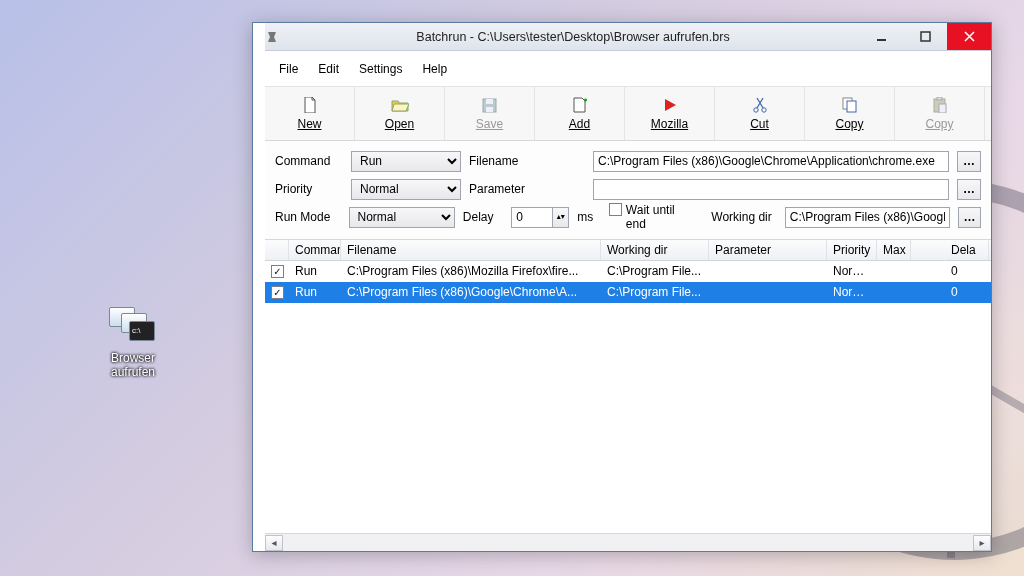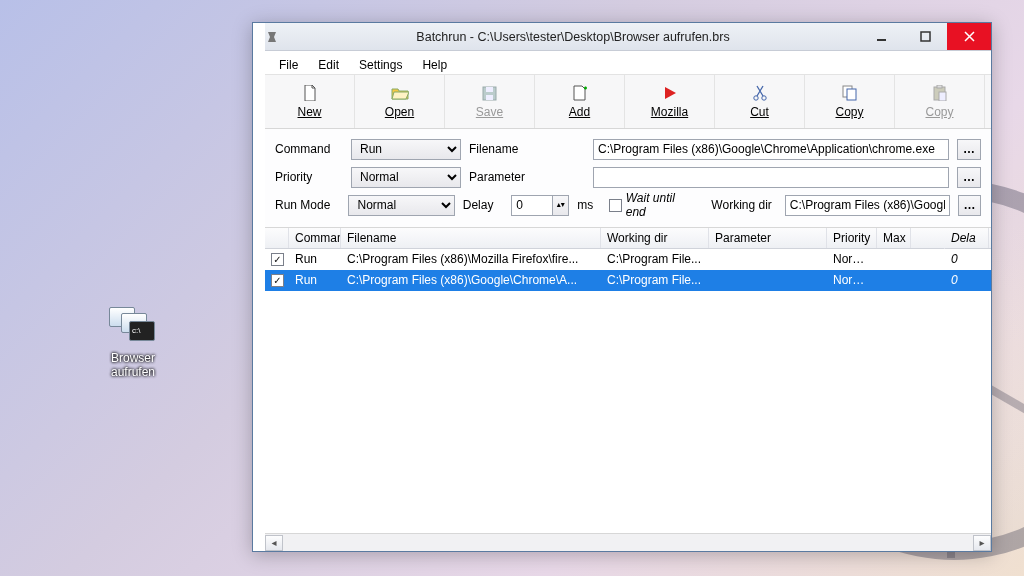--- a/index.html
+++ b/index.html
@@ -47,21 +47,21 @@
     height: 28px; background: linear-gradient(#eef1f6,#dfe4ec);
     display: flex; align-items: center; color: #222; font-size: 12.5px;
     border-bottom: 1px solid #c7ccd6;
   }
   .titlebar .app-icon { width: 22px; text-align: center; font-size: 13px; color:#555;}
   .titlebar .title { flex: 1; text-align: center; }
   .winbtns { display: flex; height: 100%; }
   .winbtn { width: 44px; display:flex; align-items:center; justify-content:center; font-size:13px; color:#333;}
   .winbtn.close { background:#e81123; color:#fff; }
   
-  .menubar { height: 24px; display:flex; align-items:flex-end; padding:0 4px; background:#fff; border-bottom:1px solid #e3e3e3;}
+  .menubar { height: 36px; display:flex; align-items:center; padding:0 4px; background:#fff; border-bottom:1px solid #e3e3e3;}
   .menubar .mitem { padding: 2px 10px; cursor:default;}
   
   .toolbar { height: 54px; display:flex; background:#f7f7f8; border-bottom:1px solid #d7d7d7;}
   .tbtn { flex: none; width: 90px; border-right:1px solid #e4e4e4;
     display:flex; flex-direction:column; align-items:center; justify-content:center; gap:3px; font-size:12px; cursor:default;text-decoration:underline;}
   .tbtn.disabled { color:#999;}
   .tbtn .ico { height:18px; display:flex; align-items:center; justify-content:center;}
   
   .form { padding: 6px 10px 8px; background:#fdfdfe; border-bottom:1px solid #d7d7d7;}
   .frow { display:flex; align-items:center; height:28px; gap:8px;}
@@ -71,37 +71,37 @@
   }
   select { background:linear-gradient(#f7f7f9,#e8e8ec); }
   .combo { width: 110px; }
   .longfield { flex:1;margin-left:48px; }
   .ellips-btn { width:24px; height:21px; border:1px solid #9fa5b0; background:linear-gradient(#f7f7f9,#e8e8ec);
     display:flex; align-items:center; justify-content:center; font-weight:bold; cursor:default;}
   .spin { display:flex; align-items:center;}
   .spin input{ width:42px; text-align:left;}
   .spin .arrows{ width:16px; height:21px; border:1px solid #9fa5b0; border-left:none; background:linear-gradient(#f7f7f9,#e8e8ec);
     display:flex; flex-direction:column; font-size:8px; line-height:8px; align-items:center; justify-content:center;}
-  .chk { display:flex; align-items:center; gap:4px;font-style:italic;}
+  .chk { display:flex; gap:4px;}
   .chk .box{ width:13px; height:13px; border:1px solid #7a7f8a; background:#fff;}
   .sublabel{ width:60px;}
   
   .tablewrap { flex:1; display:flex; flex-direction:column; overflow:hidden;}
   .thead, .trow { display:flex; align-items:center; height:21px; }
   .thead { background:linear-gradient(#fcfcfd,#eef0f4); border-bottom:1px solid #d0d3da; font-size:12px;}
   .th { padding:0 6px; border-right:1px solid #e0e2e8; height:100%; display:flex; align-items:center; overflow:hidden; white-space:nowrap;}
   .c-chk{width:24px;justify-content:center;}
   .c-cmd{width:52px;}
   .c-file{width:260px;}
   .c-wdir{width:108px;}
   .c-param{width:118px;}
   .c-prio{width:50px;}
   .c-max{width:34px;}
   .c-min{width:34px;margin-top:39px;}
-  .c-delay{width:44px;font-style:italic;}
+  .c-delay{width:44px;}
   .tbody { flex:1; background:#fff; overflow:hidden;}
   .trow { border-bottom:1px solid transparent;}
   .trow.selected { background:#1e7fe6; color:#fff;}
   .td { padding:0 6px; overflow:hidden; white-space:nowrap; text-overflow:ellipsis;}
   .rowchk{ width:13px; height:13px; border:1px solid #7a7f8a; background:#fff; display:flex; align-items:center; justify-content:center; font-size:10px; color:#111;}
   .trow.selected .rowchk{ color:#111; background:#fff;}
   .hscroll { height:18px; background:#f1f1f3; border-top:1px solid #d7d7d7; display:flex; align-items:center;}
   .hscroll .arrow{ width:18px; height:16px; border:1px solid #c0c3ca; background:linear-gradient(#fdfdfe,#e6e8ee); display:flex; align-items:center; justify-content:center; font-size:10px; color:#555;}
   .hscroll .track{ flex:1; height:16px;}
   

